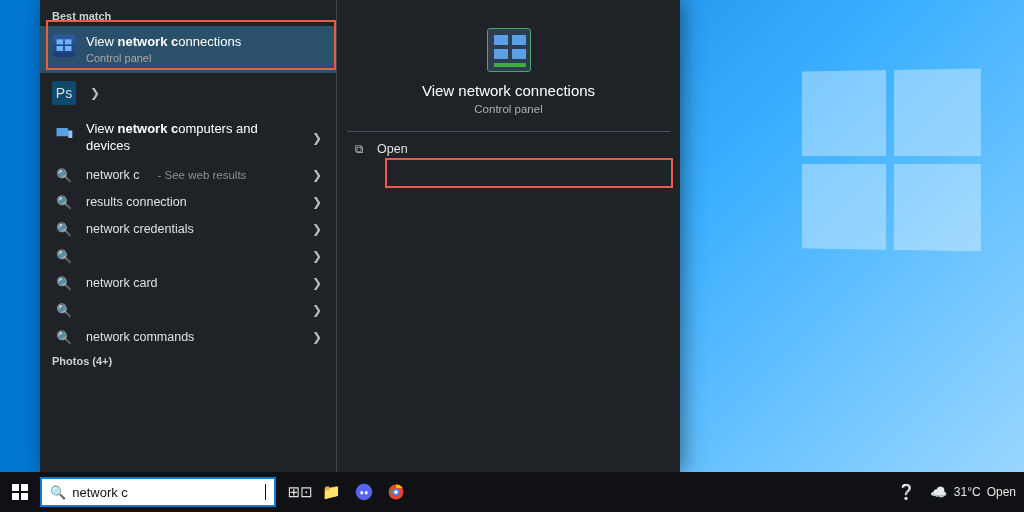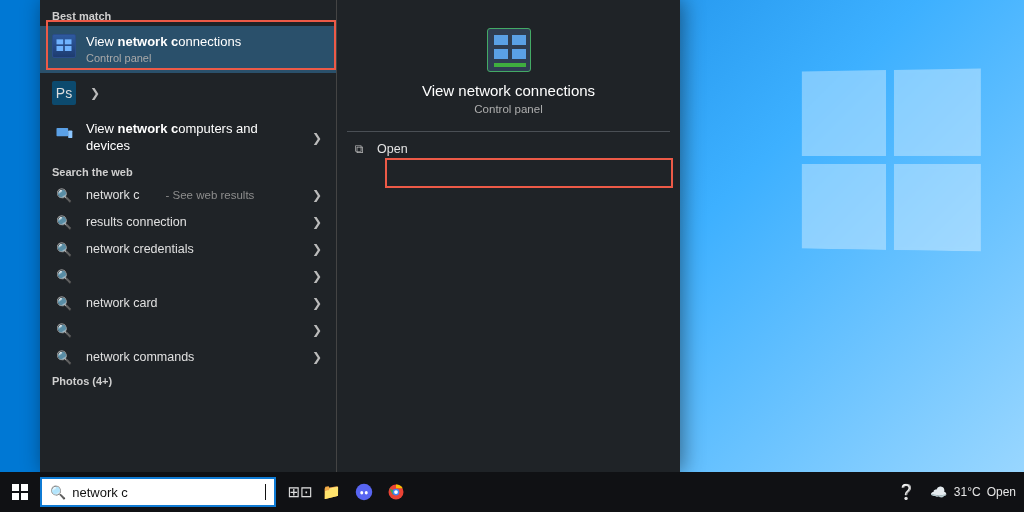--- a/index.html
+++ b/index.html
@@ -30,21 +30,21 @@
   .result .title { font-size:13px; color:#fff; line-height:1.25; }
   .result .title b { font-weight:600; }
   .result .sub { font-size:11px; color:#a9a9a9; margin-top:2px; line-height:1.2; }
   .result .chev { color:#bbb; font-size:12px; padding:0 4px; align-self:center; }
   .annot { position:absolute; border:2px solid #ed5a47; pointer-events:none; }
   .annot.a1 { left:46px; top:20px; width:290px; height:50px; }
   .annot.a2 { left:385px; top:158px; width:288px; height:30px; }
   .webrow { display:flex; align-items:center; padding:6px 10px 6px 12px; gap:10px; font-size:12.5px; color:#e0e0e0; cursor:default; }
   .webrow .iconbox { width:24px; text-align:center; font-size:13px; color:#ccc; }
   .webrow .chev { margin-left:auto; color:#bbb; font-size:12px; padding:0 4px; }
-  .webrow .hint { color:#8d8d8d; font-size:11.5px; margin-left:16px; }
+  .webrow .hint { color:#8d8d8d; font-size:11.5px; margin-left:8px; }
   .detail-icon { width:44px; height:44px; margin:28px auto 10px auto; background:#2f3d52; border:1px solid #4a6; border-radius:3px; position:relative; }
   .detail-title { text-align:center; font-size:15px; color:#fff; }
   .detail-sub { text-align:center; font-size:11.5px; color:#aeaeae; margin-top:4px; }
   .detail-sep { border:none; border-top:1px solid #4a4f55; margin:16px 10px 0 10px; }
   .action-row { display:flex; align-items:center; gap:10px; padding:10px 14px; font-size:12.5px; color:#e4e4e4; cursor:default; }
   .action-row .ic { width:16px; text-align:center; color:#bdbdbd; font-size:12px; }
   
   .taskbar {
     position:absolute; left:0; bottom:0; width:1024px; height:40px;
     background:#101114; display:flex; align-items:center; color:#e6e6e6;
@@ -111,21 +111,20 @@
             <rect x="3" y="6" width="14" height="10" rx="1" fill="#5aa0e6"></rect>
               <rect x="17" y="9" width="5" height="9" rx="1" fill="#8cc6ff"></rect>
           </svg>
         </div>
         <div class="textcol">
           <div class="title">View <b>network c</b>omputers and devices</div>
         </div>
         <div class="chev">❯</div>
       </div>
 
-      <div class="section-label">Search the web</div>
 
       <div id="webresults">
           <div class="webrow">
             <span class="iconbox">🔍</span>
             <span>network c</span>
             <span class="hint"> - See web results</span>
             <span class="chev">❯</span>
           </div>
           <div class="webrow">
             <span class="iconbox">🔍</span>

